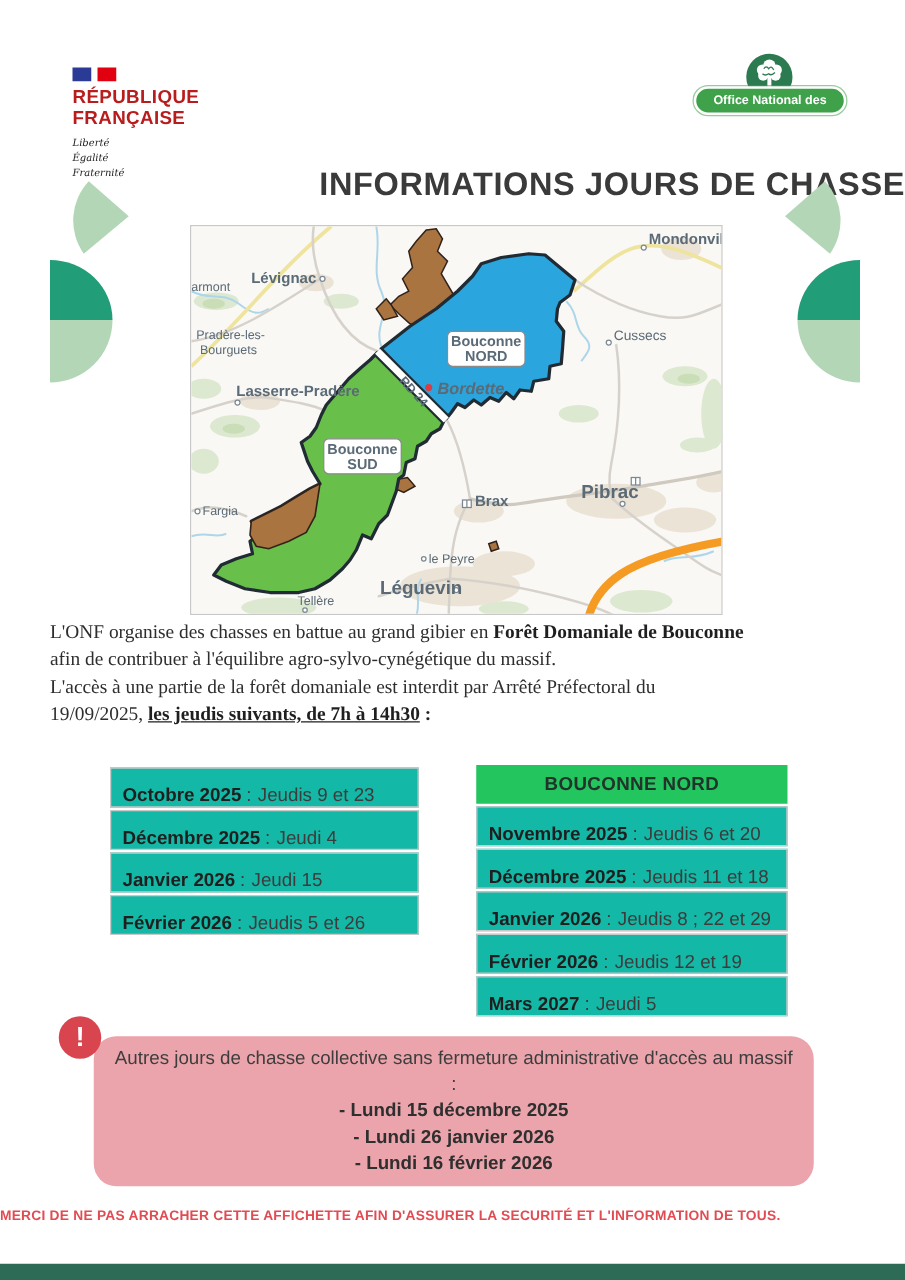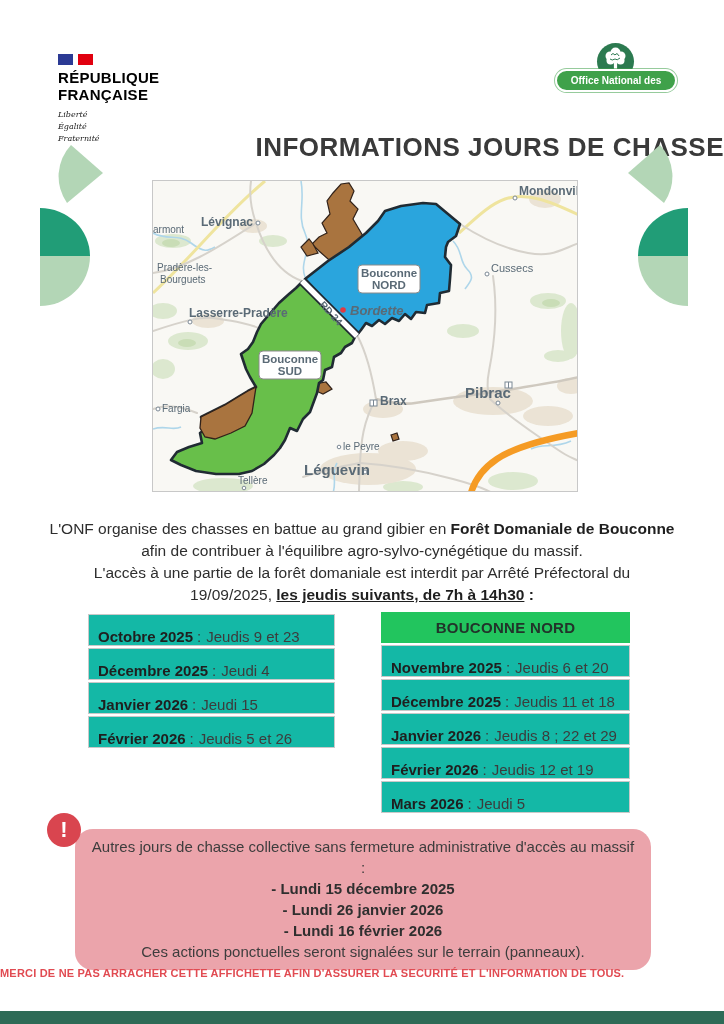--- a/index.html
+++ b/index.html
@@ -7,21 +7,21 @@
   .page {
     position:relative; width:724px; height:1024px; margin:0 auto;
     background:#ffffff; overflow:hidden;
     font-family:"Liberation Sans", sans-serif; color:#2e2e2e;
   }
   
   .rf-logo { position:absolute; left:58px; top:54px; }
   .rf-flag { display:flex; gap:5px; margin-bottom:5px; }
   .rf-flag .b { width:15px; height:11px; background:#2b3a94; display:block; }
   .rf-flag .r { width:15px; height:11px; background:#e1000f; display:block; }
-  .rf-name { font-size:15px; font-weight:bold; color:#000000; line-height:1.12; letter-spacing:.3px; }
+  .rf-name { font-size:15px; font-weight:bold; color:#b91c1c; line-height:1.12; letter-spacing:.3px; }
   .rf-motto { margin-top:5px; font-family:"DejaVu Serif", serif; font-style:italic;
               font-size:8px; line-height:1.5; color:#222; }
   .onf-logo { position:absolute; left:552px; top:42px; width:130px; height:56px; }
   .onf-circle { position:absolute; left:45px; top:1px; width:37px; height:37px;
                 border-radius:50%; background:#2c7a50; display:flex; align-items:center; justify-content:center; }
   .onf-pill { position:absolute; left:3px; top:27px; width:122px; height:23px;
               background:#3fa14a; border:2px solid #fff; border-radius:12px;
               box-shadow:0 0 0 1px rgba(63,161,74,.55);
               color:#fff; font-size:10px; font-weight:bold; text-align:center; line-height:19px; }
   
@@ -35,22 +35,22 @@
   .dl1 { left:40px; top:208px; width:50px; height:48px; border-radius:0 100% 0 0; }
   .dl2 { left:40px; top:256px; width:50px; height:50px; border-radius:0 0 100% 0; }
   .dr1 { left:638px; top:208px; width:50px; height:48px; border-radius:100% 0 0 0; }
   .dr2 { left:638px; top:256px; width:50px; height:50px; border-radius:0 0 0 100%; }
   
   .map { position:absolute; left:152px; top:180px; width:426px; height:312px;
          border:1px solid #c8c8c8; background:#f9f8f4; overflow:hidden; }
   .map svg { display:block; }
   .map text { font-family:"Liberation Sans", sans-serif; fill:#5a6a76; }
   
-  .intro { position:absolute; left:40px; top:518px; width:644px; text-align:center;
-           font-size:15.5px; line-height:1.42; color:#2e2e2e; }
+  .intro { position:absolute; left:40px; top:495px; width:644px; text-align:left;
+           font-size:15.5px; line-height:1.42; color:#2e2e2e;font-family:Liberation Serif, serif; }
   .intro b { color:#1f1f1f; }
   .intro .ul { text-decoration:underline; }
   
   .table { position:absolute; top:612px; }
   .table.sud { left:88px; width:247px; }
   .table.nord { left:381px; width:249px; }
   .t-header { height:31px; line-height:31px; text-align:center; font-size:15px;
               font-weight:bold; color:#22332a; letter-spacing:.3px; }
   .t-header.sud-h { background:#72c353; }
   .t-header.nord-h { background:#22c55e; }
@@ -310,32 +310,31 @@
         <span class="month">Janvier 2026</span>
         <span class="colon">:</span>
         <span class="days">Jeudis 8 ; 22 et 29</span>
       </div>
     <div class="t-row">
         <span class="month">Février 2026</span>
         <span class="colon">:</span>
         <span class="days">Jeudis 12 et 19</span>
       </div>
     <div class="t-row">
-        <span class="month">Mars 2026</span>
+        <span class="month">Mars 2027</span>
         <span class="colon">:</span>
         <span class="days">Jeudi 5</span>
       </div>
   </div>
 
   <div class="alert-box">
     <div class="a-line">Autres jours de chasse collective sans fermeture administrative d'accès au massif :</div>
     <div class="a-item">- Lundi 15 décembre 2025</div>
     <div class="a-item">- Lundi 26 janvier 2026</div>
     <div class="a-item">- Lundi 16 février 2026</div>
-    <div class="a-line">Ces actions ponctuelles seront signalées sur le terrain (panneaux).</div>
   </div>
   <div class="alert-badge">!</div>
 
   <div class="notice">MERCI DE NE PAS ARRACHER CETTE AFFICHETTE  AFIN D'ASSURER LA SECURITÉ ET L'INFORMATION DE TOUS.</div>
 
   <div class="footer-bar"></div>
 
 </div>
 
 </body></html>

